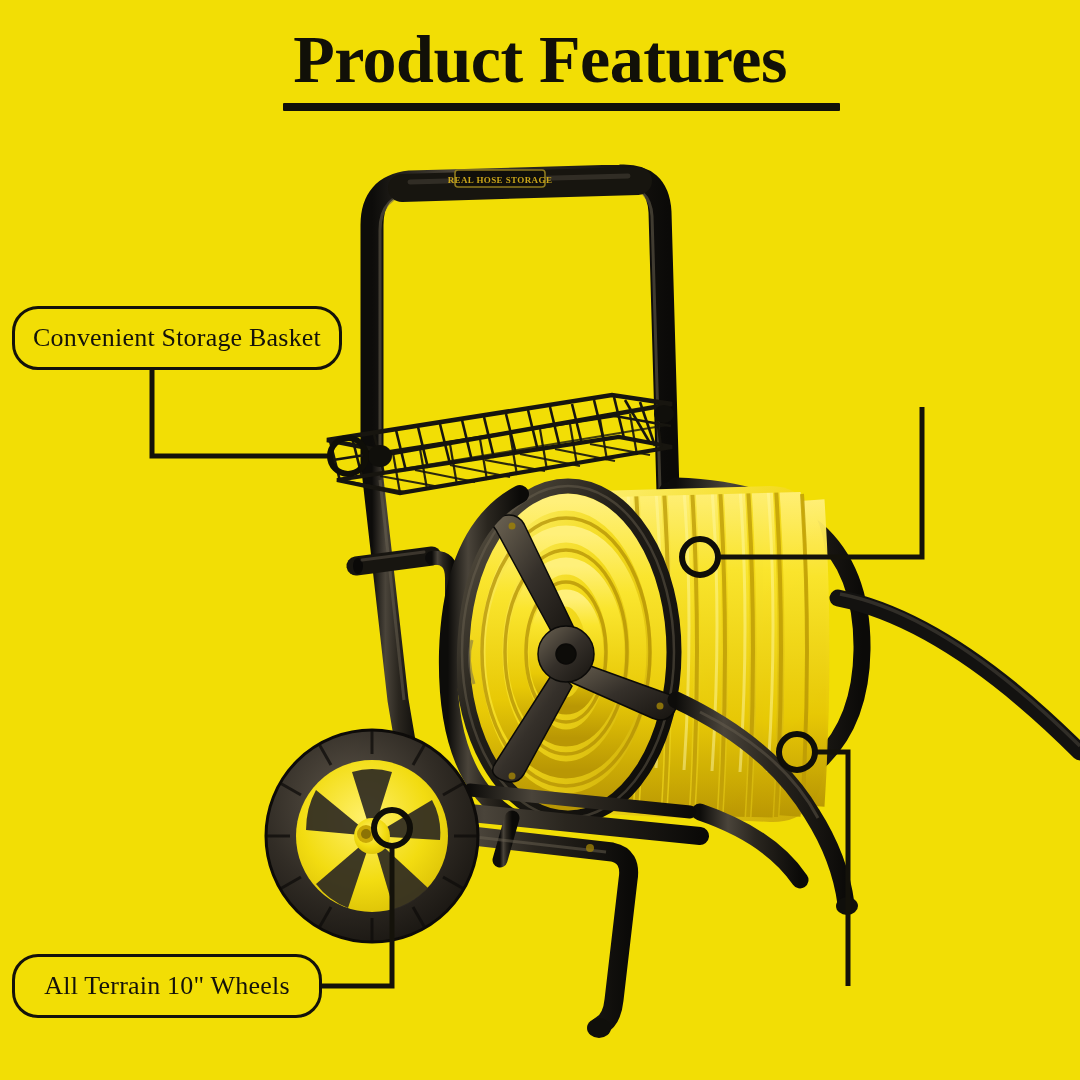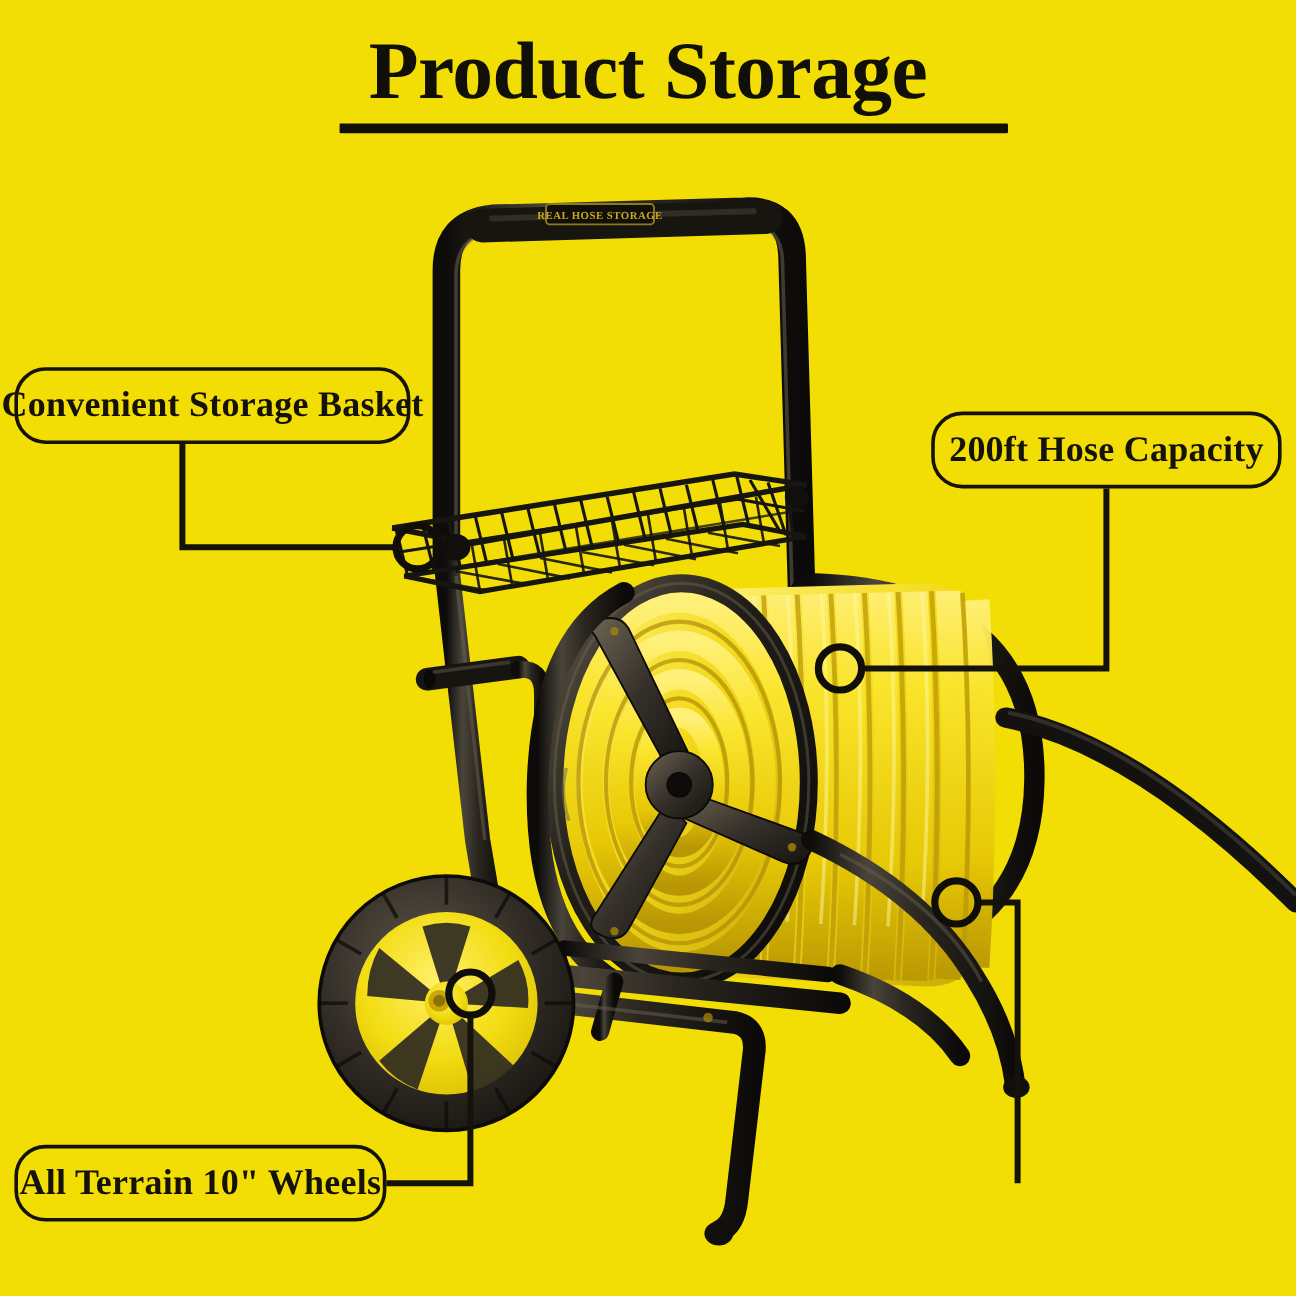--- a/index.html
+++ b/index.html
@@ -31,22 +31,22 @@
     position:absolute;
     border:3px solid #14120a;
     border-radius:26px;
     background:#F2DE05;
     display:flex;align-items:center;justify-content:center;
     box-sizing:border-box;
     padding:0 18px;
   }
   .callout span{
     font-family:"Liberation Serif",serif;
-    font-weight:700;
-    font-size:30px;
+    font-weight:400;
+    font-size:26px;
     color:#14120a;
     white-space:nowrap;
     letter-spacing:0.2px;
   }
   #callout-basket{left:12px;top:306px;width:330px;height:64px;}
   #callout-capacity{left:776px;top:343px;width:292px;height:64px;}
   #callout-wheels{left:12px;top:954px;width:310px;height:64px;}
   #callout-frame{left:697px;top:986px;width:313px;height:64px;}
 
   
@@ -339,21 +339,21 @@
       <g fill="#F2DE05">
         <path d="M372 836 L356 776 Q372 772 388 776 Z" opacity="0"></path>
       </g>
       <circle cx="372" cy="836" r="18" fill="url(#wheelHubGrad)"></circle>
       <circle cx="366" cy="834" r="9" fill="#C9A806"></circle>
       <circle cx="366" cy="834" r="5" fill="#8C7305"></circle>
     </g>
   </svg>
 
   <div id="title-block">
-    <h1 id="page-title">Product Storage</h1>
+    <h1 id="page-title">Product Features</h1>
   </div>
   <div id="title-underline"></div>
 
   <svg id="connectors" viewBox="0 0 1080 1080">
     <g fill="none" stroke="#14120A" stroke-width="5">
 
       <path d="M152 370 L152 456 L330 456"></path>
 
       <path d="M922 407 L922 557 L718 557"></path>
 
@@ -366,22 +366,19 @@
       <circle cx="700" cy="557" r="18"></circle>
       <circle cx="392" cy="828" r="18"></circle>
       <circle cx="797" cy="752" r="18"></circle>
     </g>
   </svg>
 
   <div class="callout" id="callout-basket">
     <span>Convenient Storage Basket</span>
   </div>
 
-  <div class="callout" id="callout-capacity">
-    <span>200ft Hose Capacity</span>
-  </div>
 
   <div class="callout" id="callout-wheels">
     <span>All Terrain 10" Wheels</span>
   </div>
 
 
 </div>
 
 </body></html>

